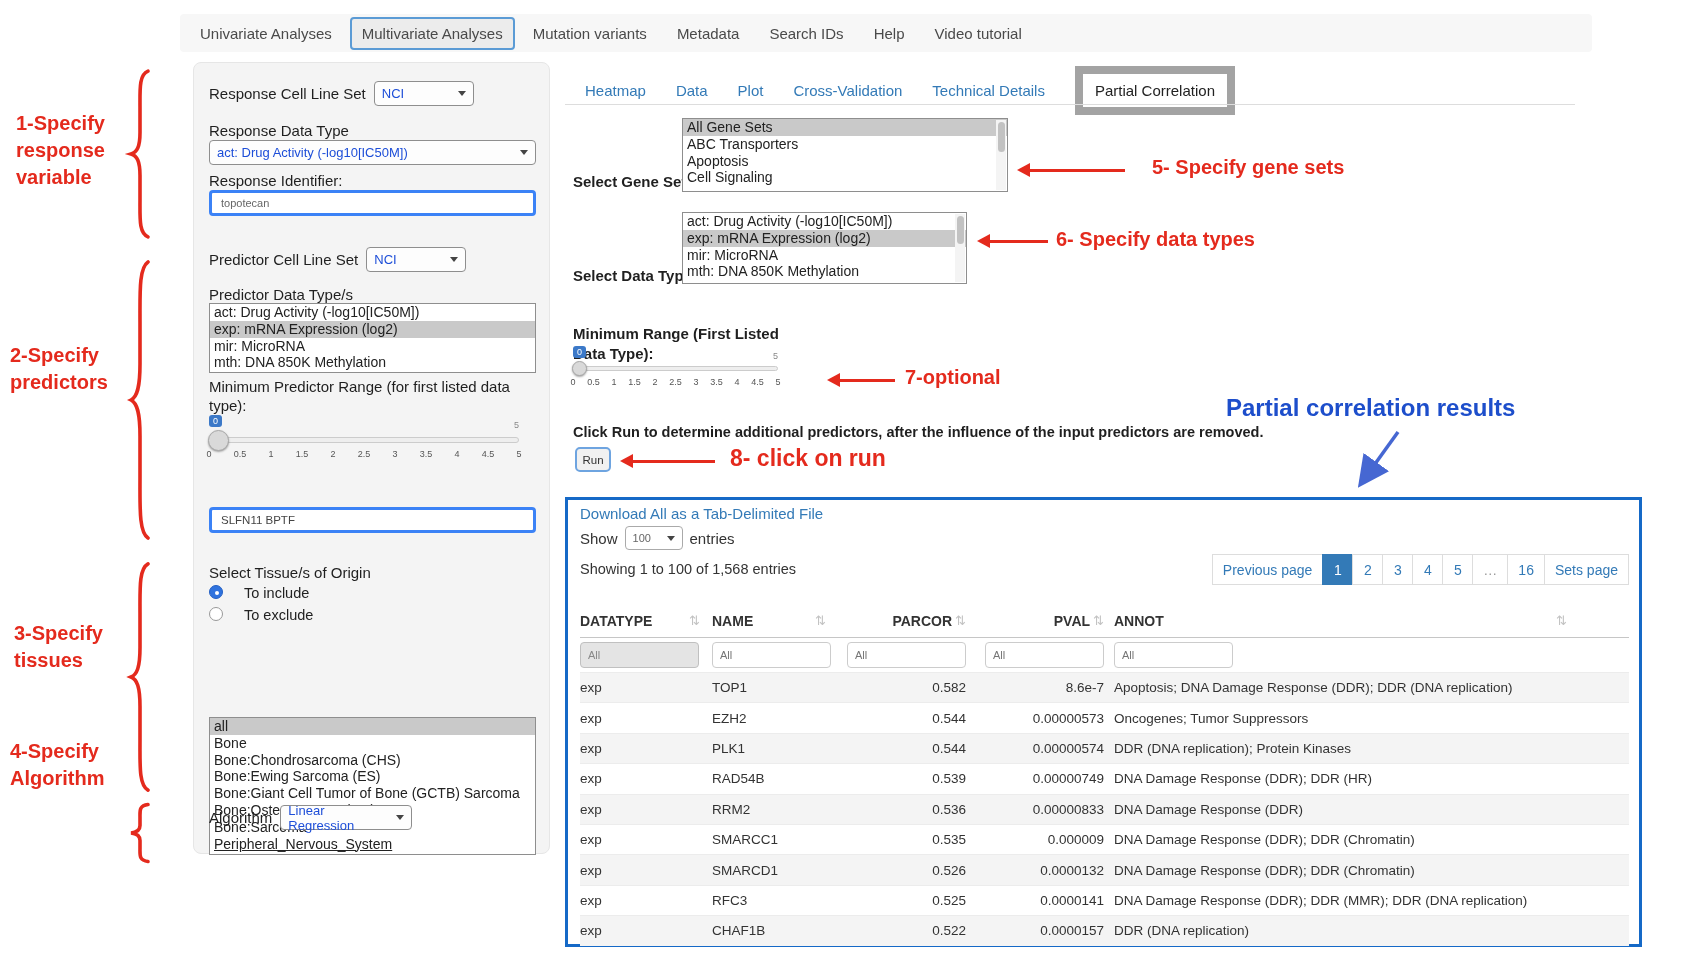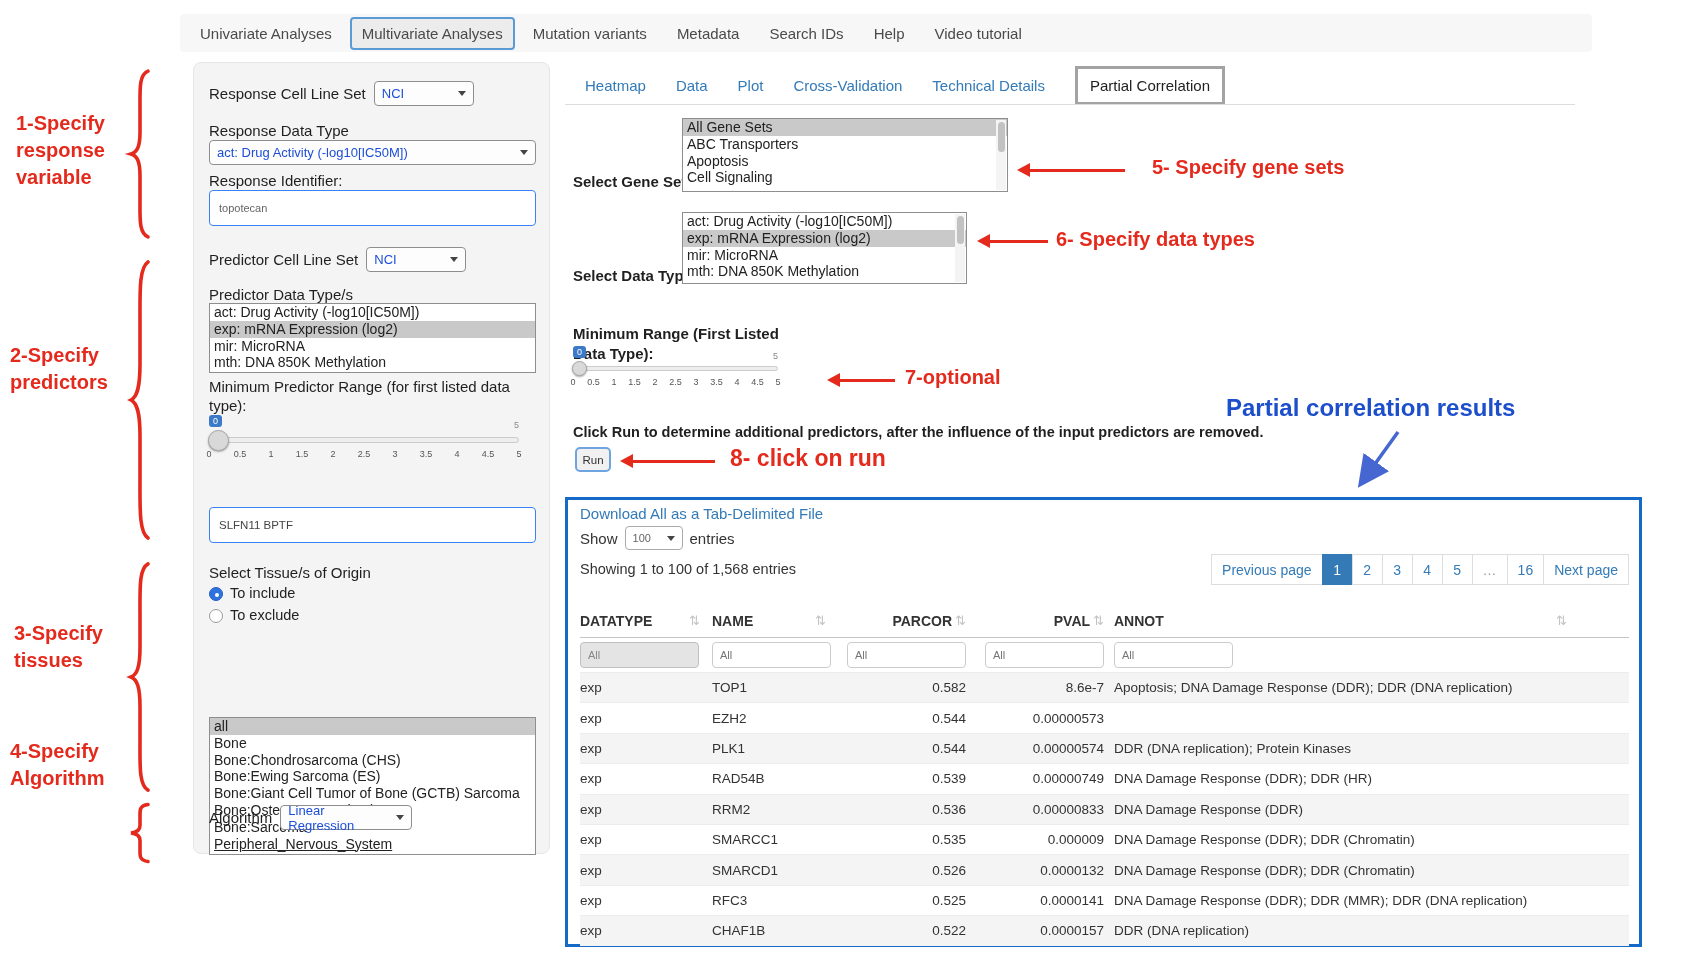--- a/index.html
+++ b/index.html
@@ -21,44 +21,44 @@
   .blue-label{position:absolute;color:#1d4ecb;font-weight:bold;font-size:24px;white-space:nowrap}
   .blue-arrow{position:absolute}
 
   
   .panel{position:absolute;left:193px;top:62px;width:357px;height:792px;background:#f4f4f4;border:1px solid #e6e6e6;border-radius:8px}
   .p-abs{position:absolute}
   .lbl{font-weight:normal;font-size:15px;color:#1f1f1f;line-height:19px}
   .inline-row{display:flex;align-items:center;gap:8px}
   .select{height:25px;border:1px solid #8e8e8e;border-radius:4px;background:#fdfdfd;display:flex;align-items:center;justify-content:space-between;padding:0 7px;font-size:13px;color:#1d4ed8;cursor:pointer}
   .tri{width:0;height:0;border-left:4px solid transparent;border-right:4px solid transparent;border-top:5px solid #444;margin-left:6px}
-  .input{height:36px;border:1px solid #3b82f6;border-radius:4px;background:#fff;display:flex;align-items:center;padding:0 9px;font-size:11px;color:#666}
+  .input{height:26px;border:3px solid #3b82f6;border-radius:4px;background:#fff;display:flex;align-items:center;padding:0 9px;font-size:11px;color:#666}
   .listbox{border:1px solid #8e8e8e;background:#fff;font-size:14px;color:#222;overflow:hidden;position:relative}
   .opt{padding:0 4px;line-height:16.8px;white-space:nowrap}
   .opt.sel{background:#c9c9c9}
-  .radio-row{display:flex;align-items:flex-end;gap:7px;font-size:14.5px;color:#222}
+  .radio-row{display:flex;align-items:flex-start;gap:21px;font-size:14.5px;color:#222}
   .radio{width:14px;height:14px;border-radius:50%;border:1px solid #999;background:#fff;position:relative;cursor:pointer}
   .radio.on{background:#2f72de;border-color:#2460c4}
   .radio.on::after{content:"";position:absolute;left:4.5px;top:4.5px;width:4px;height:4px;border-radius:50%;background:#fff}
 
   
   .slider{position:absolute}
   .slider-badge{position:absolute;left:0;top:0;background:#3c79c8;color:#fff;font-size:9px;line-height:12px;padding:0 4px;border-radius:3px}
   .slider-max{position:absolute;right:0;top:5px;font-size:9px;color:#888}
   .slider-track{position:absolute;left:0;right:0;top:22px;height:6px;background:#eee;border:1px solid #ccc;border-radius:3px}
   .slider-handle{position:absolute;left:-2px;top:-8px;width:21px;height:21px;border-radius:50%;background:#d9d9d9;border:1px solid #a8a8a8;box-shadow:0 1px 2px rgba(0,0,0,.35);cursor:pointer}
   .slider.small .slider-track{top:20px;height:5px}
   .slider.small .slider-handle{width:15px;height:15px;top:-6px}
   .slider-ticks{position:absolute;left:0;right:0;display:flex;justify-content:space-between;font-size:9px;color:#555}
   .slider-ticks span{width:18px;text-align:center;margin:0 -9px}
 
   
   .tabs{position:absolute;left:585px;top:66px;display:flex;align-items:center;gap:30px;font-size:15px}
   .tab{color:#337ab7;cursor:pointer;white-space:nowrap}
-  .tab.active{color:#222;border:3px solid #a3a3a3;padding:8px 12px;background:#fff}
+  .tab.active{color:#222;border:8px solid #a3a3a3;padding:8px 12px;background:#fff}
   .tab-divider{position:absolute;left:565px;top:104px;width:1010px;height:1px;background:#ddd}
   .m-lbl{position:absolute;font-weight:bold;font-size:15px;color:#1f1f1f;line-height:20px}
   .scrollbar{position:absolute;right:1px;top:1px;bottom:1px;width:10px;background:#f4f4f4}
   .scrollbar .thumb{position:absolute;left:1.5px;width:7px;border-radius:4px;background:#c2c2c2}
   .run-btn{position:absolute;width:36px;height:25px;border:2px solid #6ea4e0;border-radius:5px;background:#f1f1f1;font-size:11.5px;color:#333;display:flex;align-items:center;justify-content:center;cursor:pointer}
 
   
   .results-panel{position:absolute;left:565px;top:497px;width:1077px;height:450px;border:3px solid #1569c7;background:#fff}
   .dl-link{position:absolute;left:12px;top:5px;font-size:15px;color:#337ab7;cursor:pointer;text-decoration:none}
   .show-row{position:absolute;left:12px;top:26px;display:flex;align-items:center;gap:7px;font-size:15px;color:#333}
@@ -305,21 +305,21 @@
     <div class="showing">Showing 1 to 100 of 1,568 entries</div>
     <div class="pagination">
       <div class="page-btn">Previous page</div>
       <div class="page-btn active">1</div>
       <div class="page-btn">2</div>
       <div class="page-btn">3</div>
       <div class="page-btn">4</div>
       <div class="page-btn">5</div>
       <div class="page-btn ellipsis">…</div>
       <div class="page-btn">16</div>
-      <div class="page-btn">Next page</div>
+      <div class="page-btn">Sets page</div>
     </div>
 
     <div class="table">
       <div class="thead grid-cols">
         <div class="th">
             <span>DATATYPE</span>
             <span class="sort">⇅</span>
           </div>
         <div class="th">
             <span>NAME</span>
@@ -361,20 +361,21 @@
             <div class="td">TOP1</div>
             <div class="td num">0.582</div>
             <div class="td num">8.6e-7</div>
             <div class="td annot">Apoptosis; DNA Damage Response (DDR); DDR (DNA replication)</div>
           </div>
         <div class="tr grid-cols">
             <div class="td">exp</div>
             <div class="td">EZH2</div>
             <div class="td num">0.544</div>
             <div class="td num">0.00000573</div>
+            <div class="td annot">Oncogenes; Tumor Suppressors</div>
           </div>
         <div class="tr grid-cols">
             <div class="td">exp</div>
             <div class="td">PLK1</div>
             <div class="td num">0.544</div>
             <div class="td num">0.00000574</div>
             <div class="td annot">DDR (DNA replication); Protein Kinases</div>
           </div>
         <div class="tr grid-cols">
             <div class="td">exp</div>

